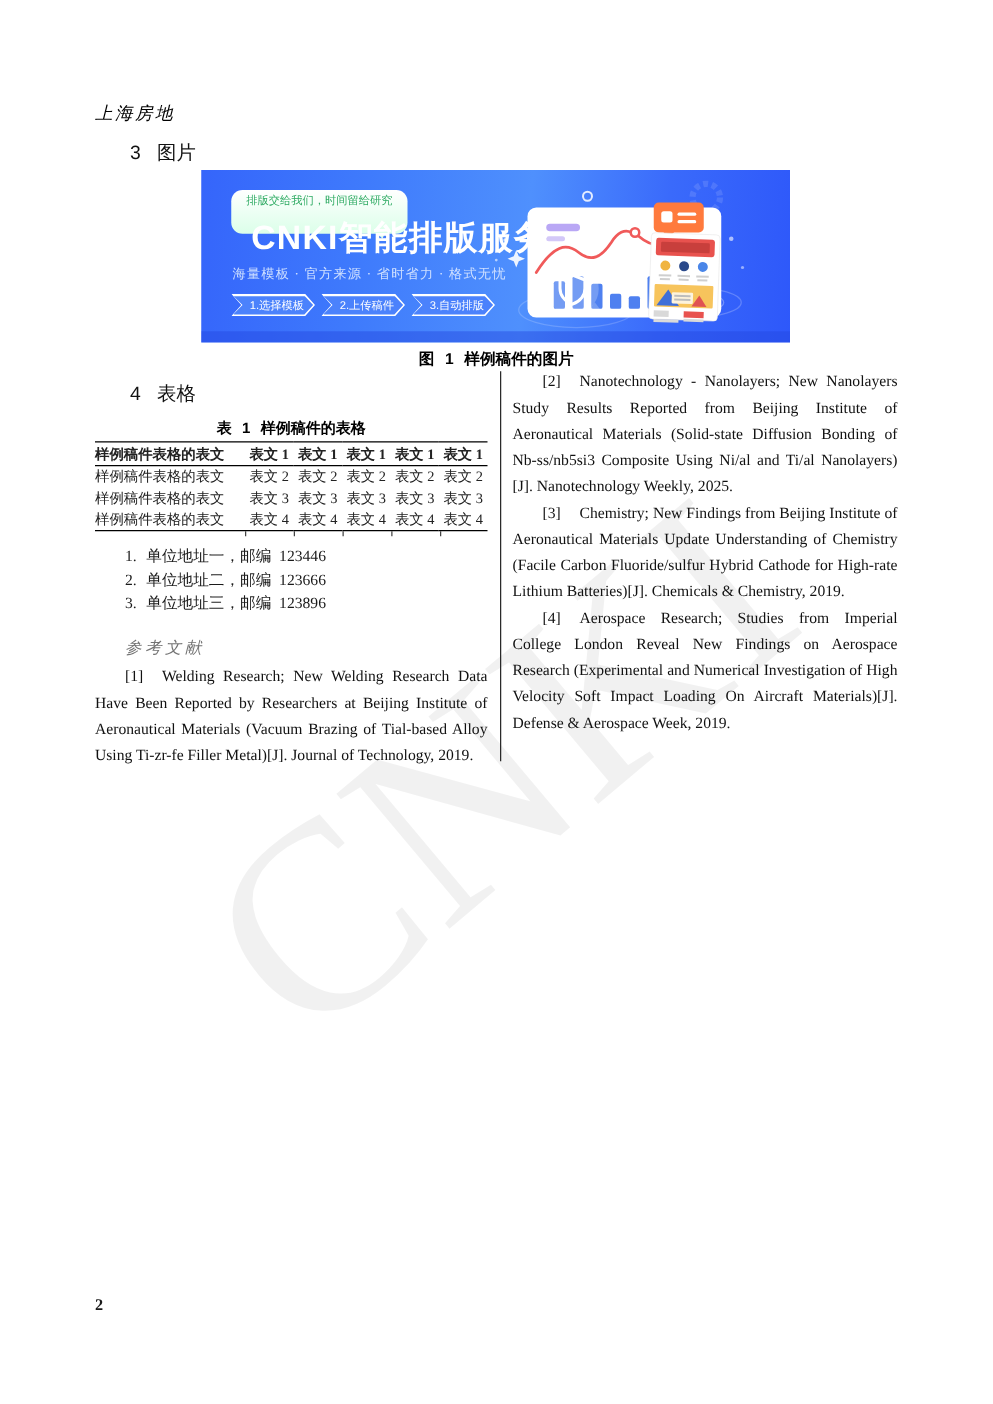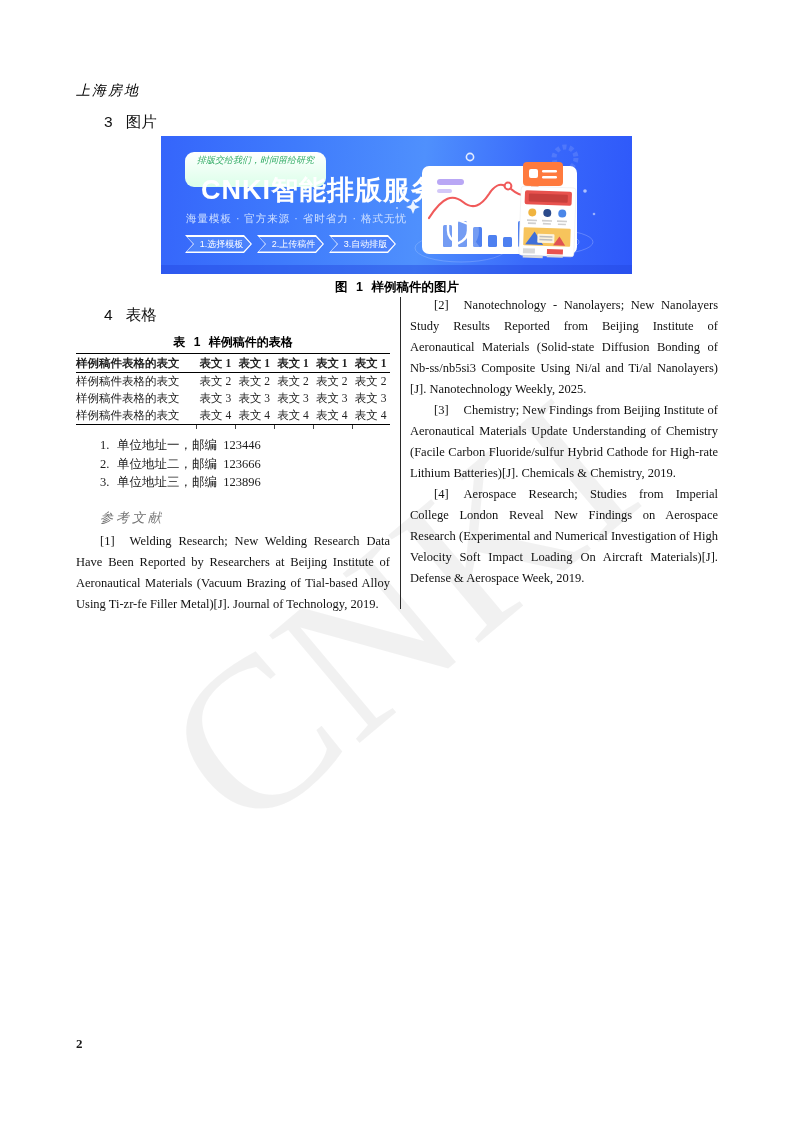--- a/index.html
+++ b/index.html
@@ -39,35 +39,34 @@
   }
   .banner-bottom-strip {
     position:absolute; left:0; right:0; bottom:0; height:9px;
     background:#2446e0; opacity:.45;
   }
   .banner-badge {
     position:absolute; left:24px; top:16px; padding:2px 12px 21px 12px;
     background:linear-gradient(180deg,#ffffff 0%,#dbffe9 100%);
     color:#2fab63; font-size:9px; line-height:12px; border-radius:9px;
     font-family:"Liberation Sans","DejaVu Sans",sans-serif;
-    font-style:italic;
   }
   .banner-badge::after {
     content:""; position:absolute; right:18px; bottom:-4px;
     border-left:5px solid transparent; border-right:2px solid transparent;
     border-top:5px solid #dbffe9;
   }
   .banner-title {
     position:absolute; left:40px; top:36px; color:#ffffff;
     font-family:"Liberation Sans","DejaVu Sans",sans-serif;
     font-size:27px; font-weight:bold; letter-spacing:1px; white-space:nowrap;
   }
   .banner-subtitle {
     position:absolute; left:25px; top:76px; color:#cfe0ff; font-size:10.5px;
-    font-family:Liberation Sans, sans-serif; letter-spacing:1px;
+    font-family:Liberation Serif, serif; letter-spacing:1px;
     white-space:nowrap;
   }
   .banner-steps { position:absolute; left:24px; top:99px; display:flex; gap:5px; }
   .step {
     position:relative; width:67px; height:18px; background:#ffffff;
     clip-path:polygon(0 0,calc(100% - 8px) 0,100% 50%,calc(100% - 8px) 100%,0 100%,8px 50%);
   }
   .step-inner {
     position:absolute; left:1.5px; top:1.5px; right:1.5px; bottom:1.5px;
     background:#4b82fc; display:flex; align-items:center; justify-content:center;

